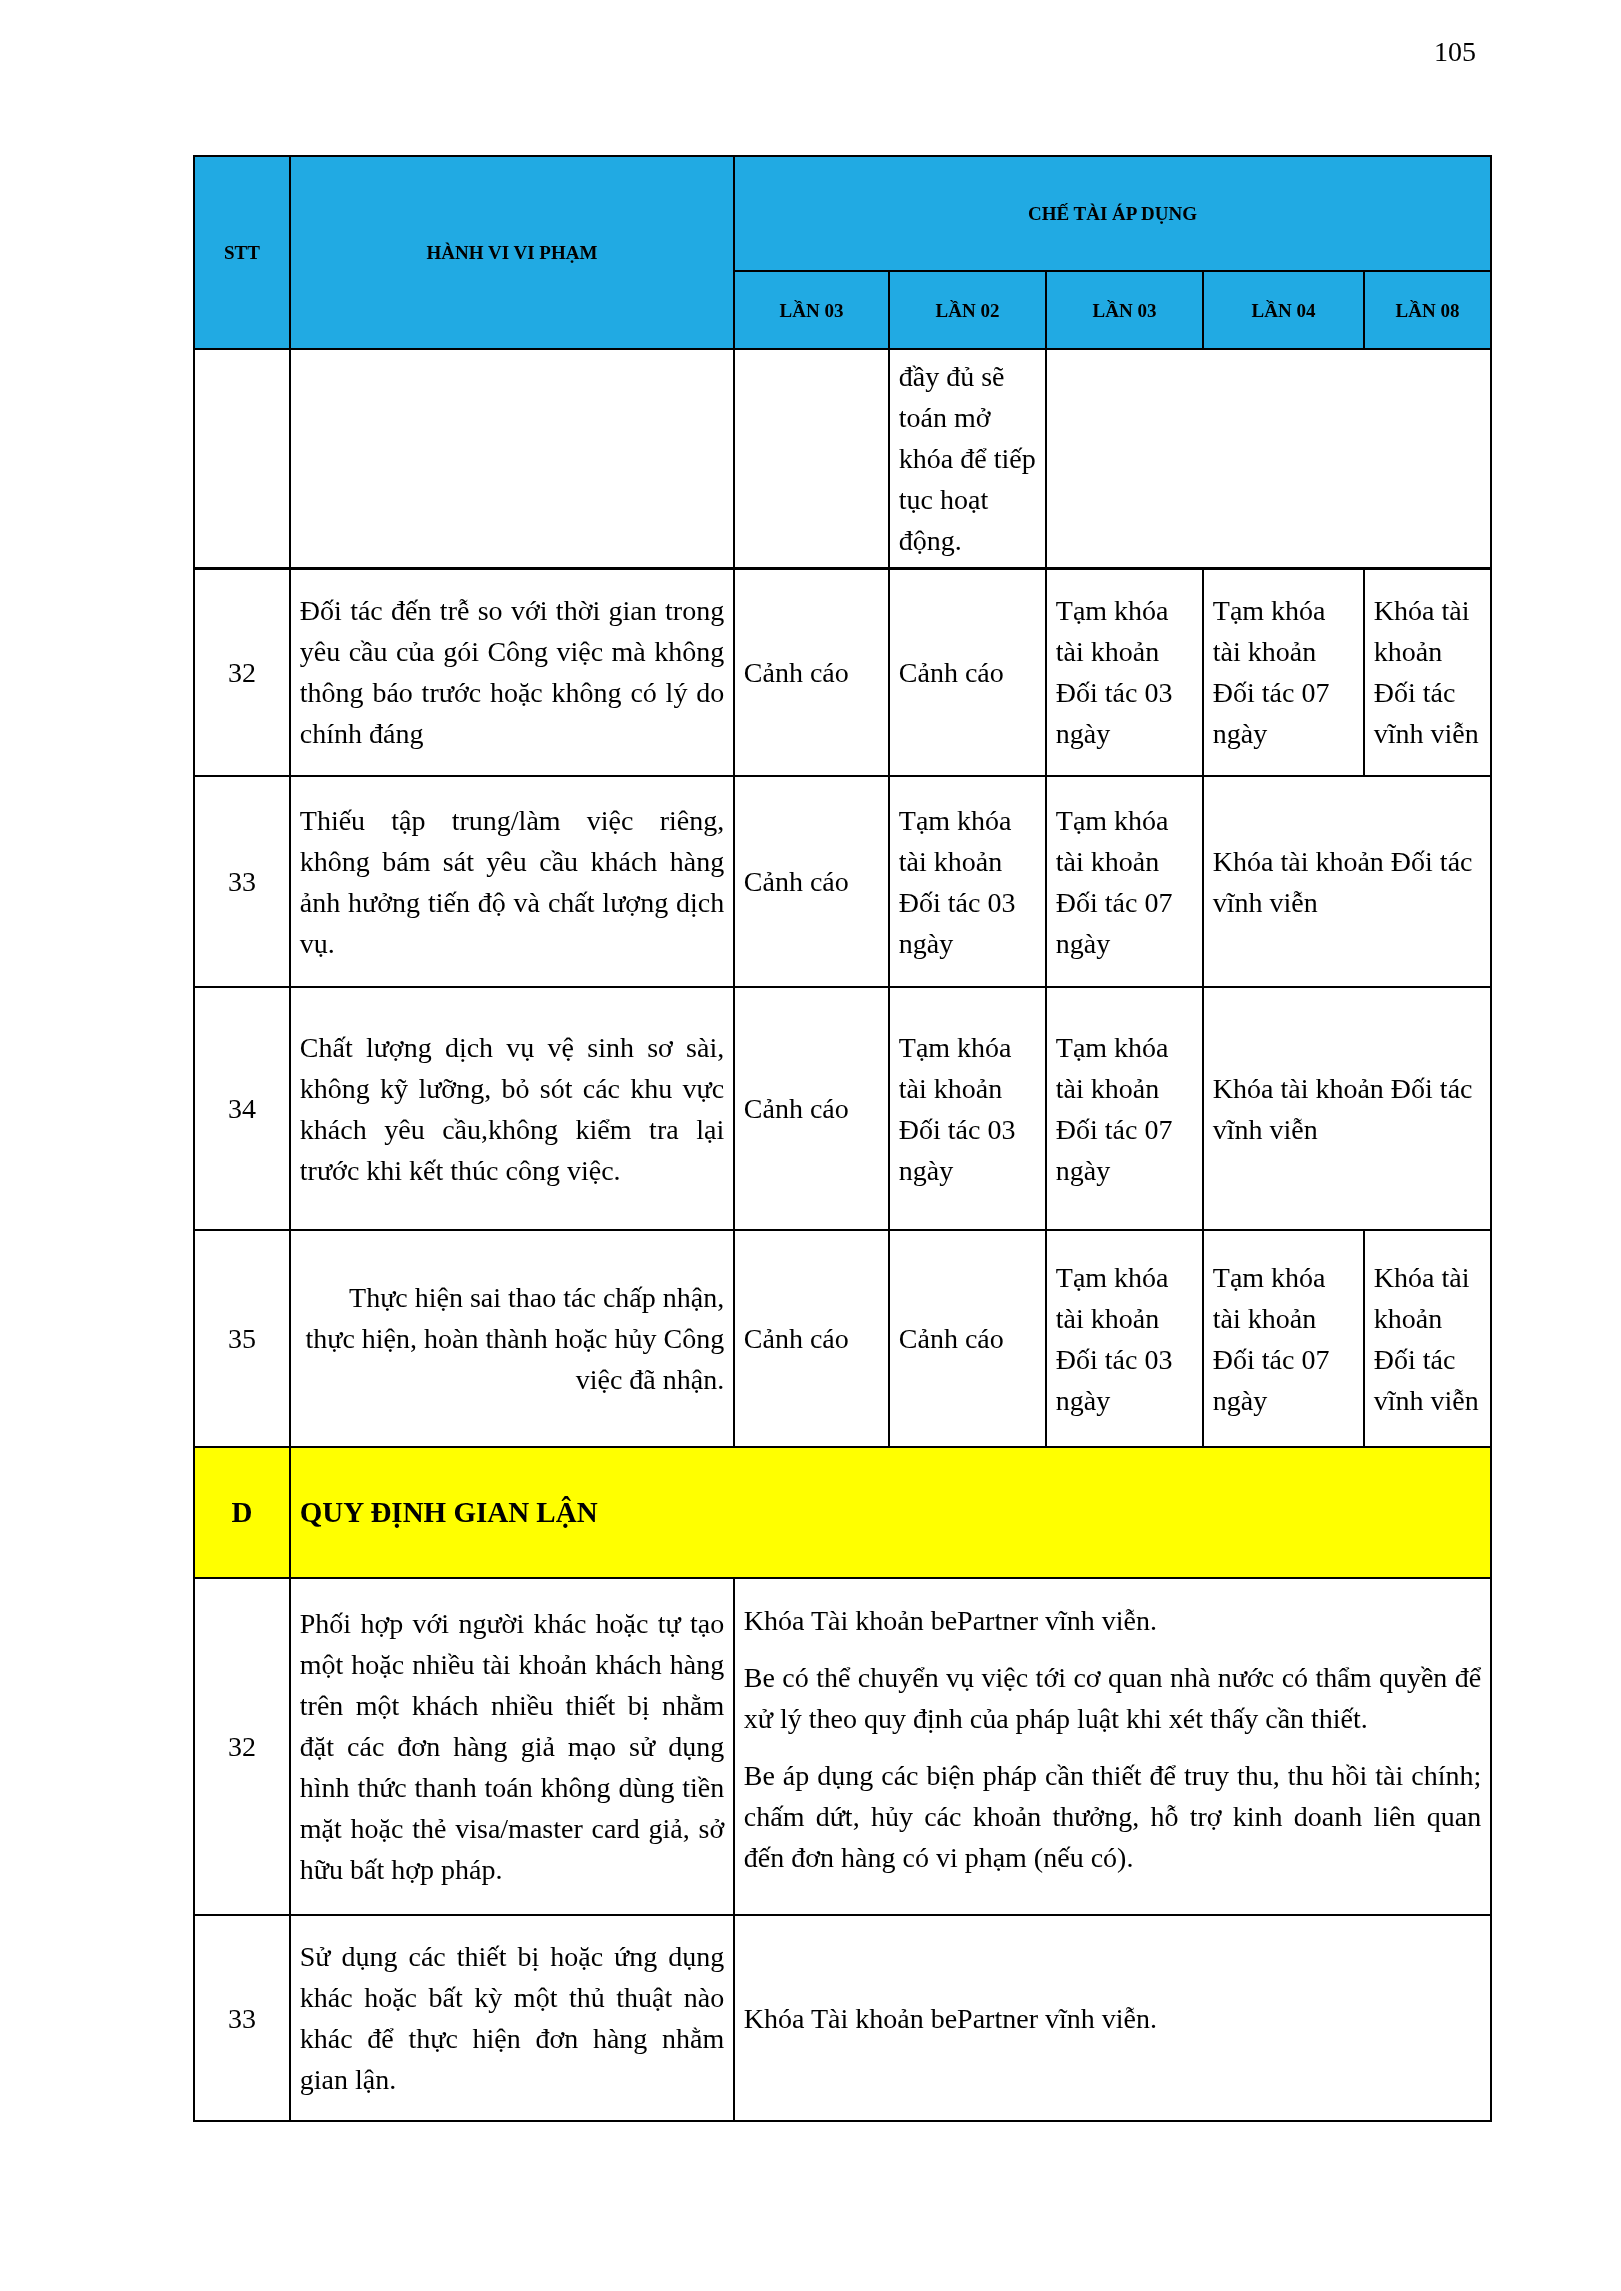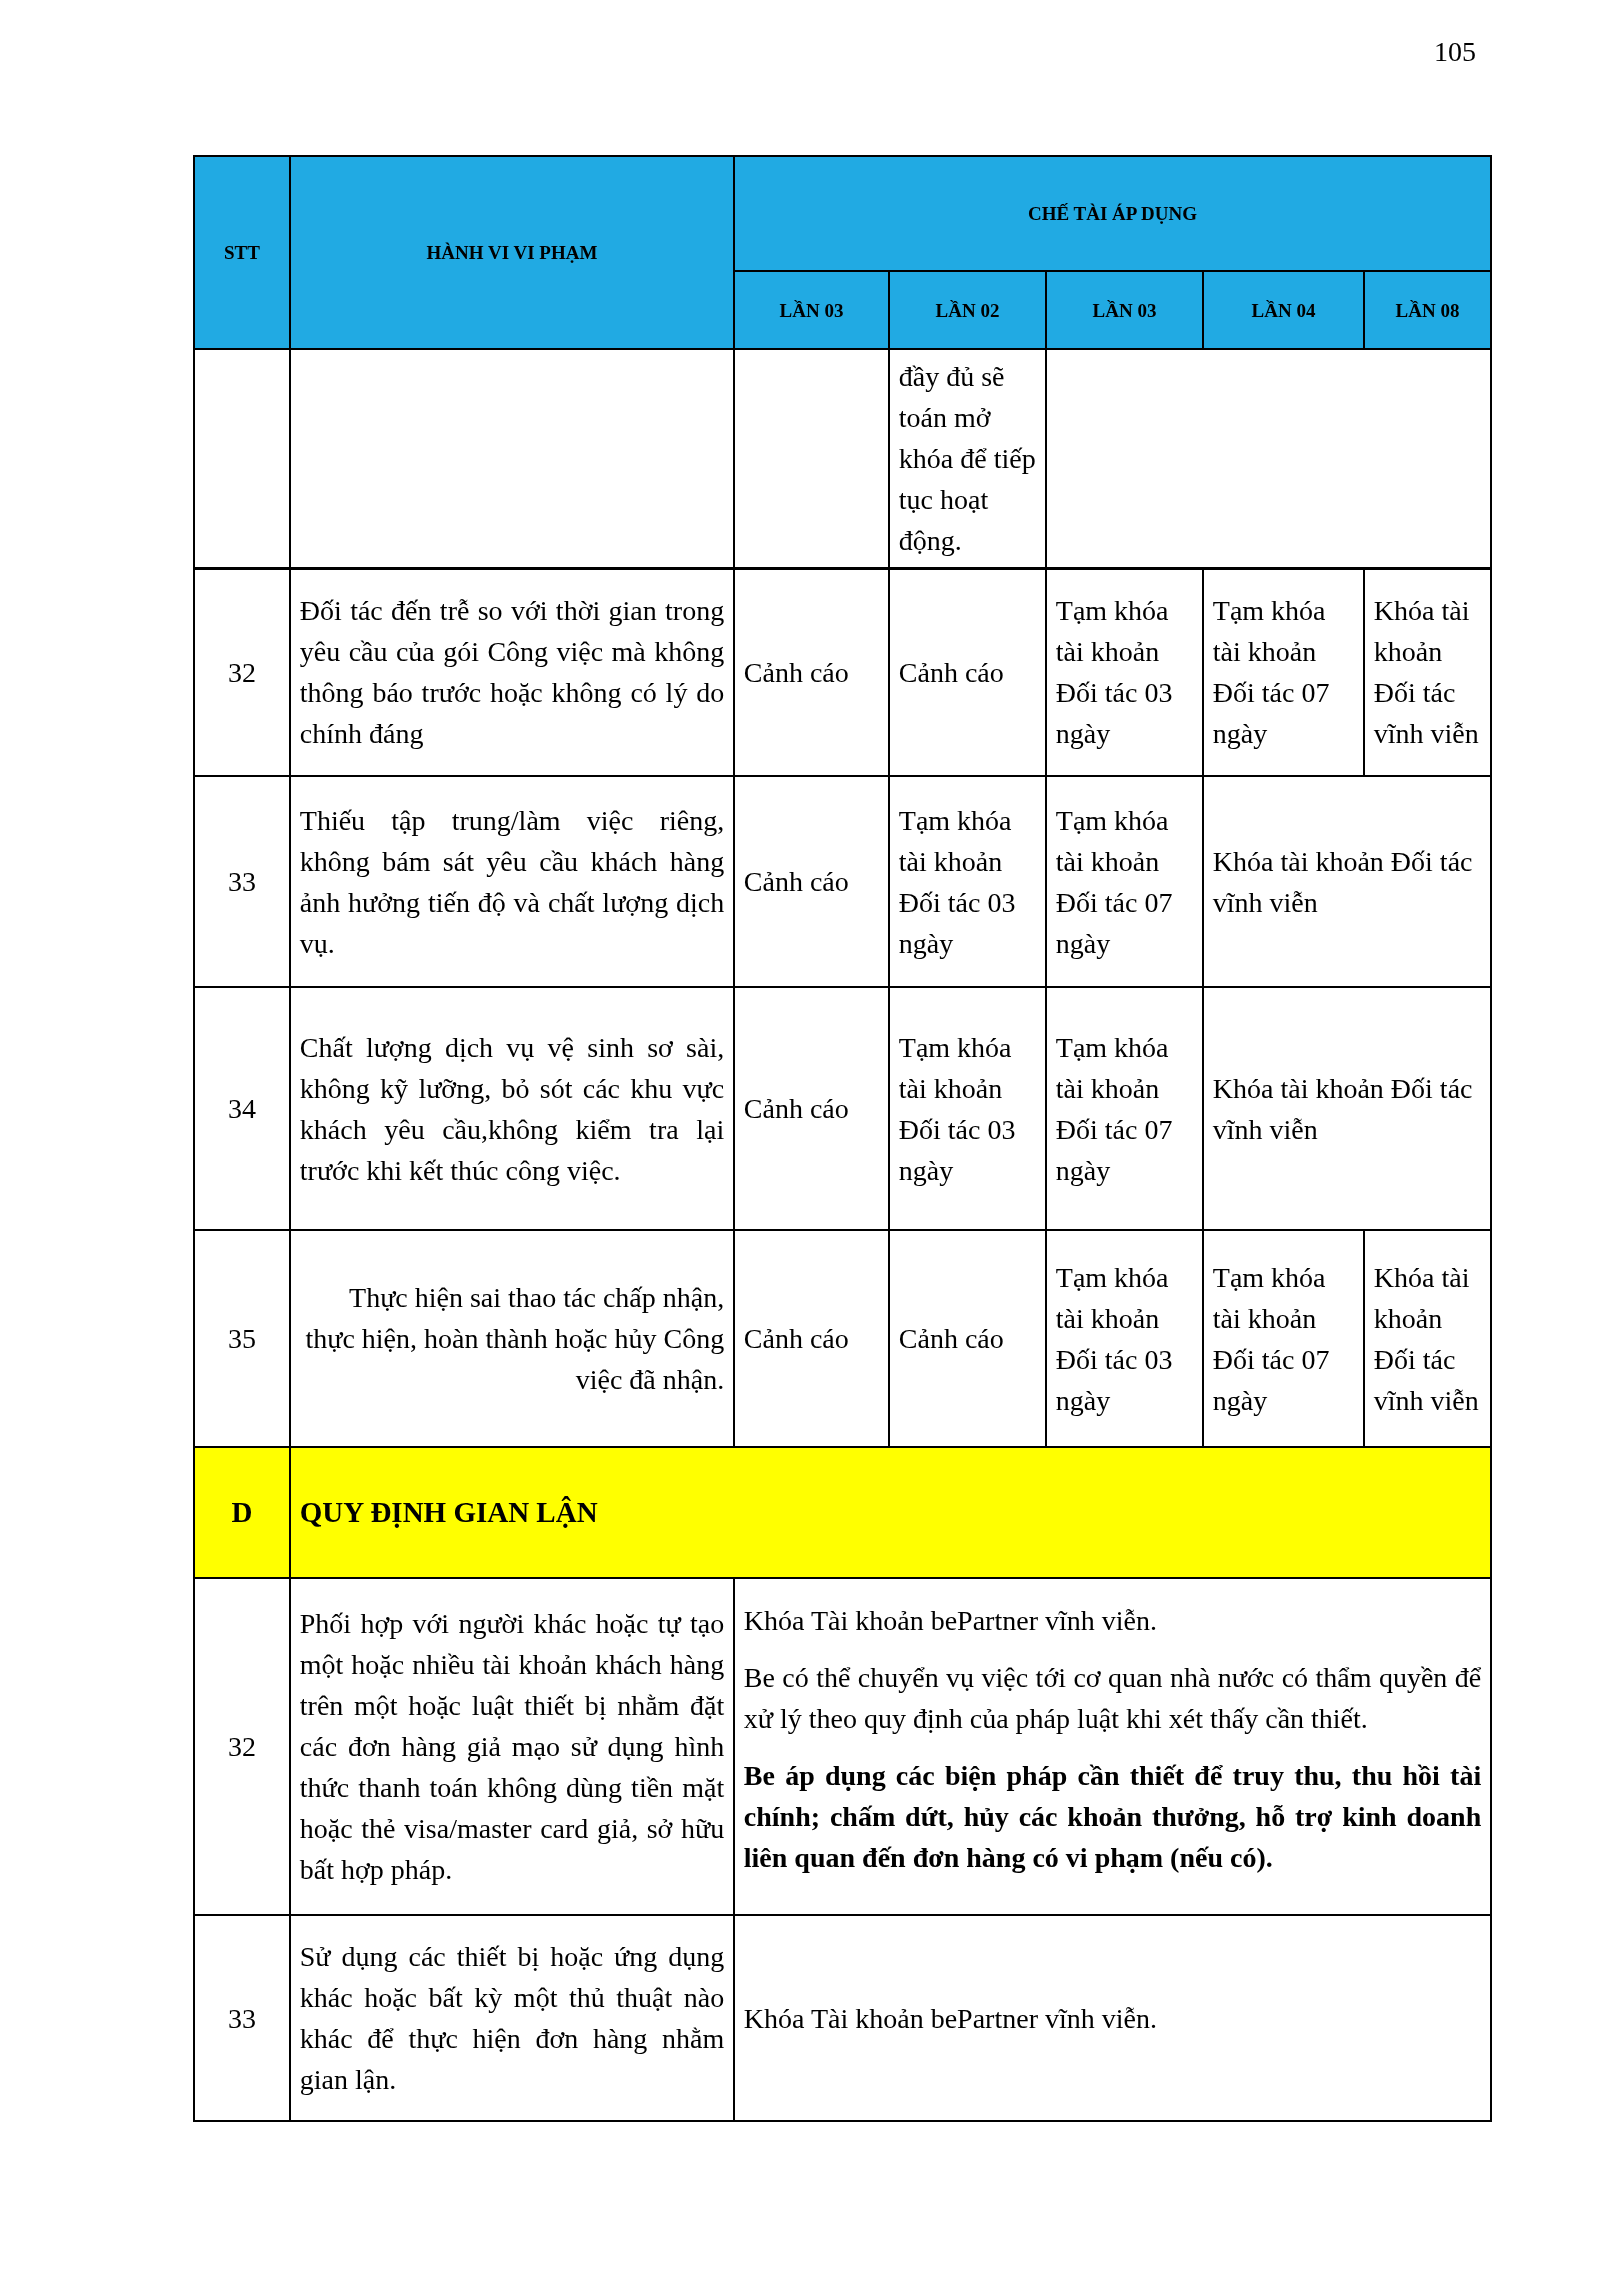--- a/index.html
+++ b/index.html
@@ -48,21 +48,21 @@
   td.violation-cell{text-align:justify;margin-left:17px;}
   td.violation-left{text-align:right;}
   td.sanction-cell{text-align:left;}
   tr.section-row td{
     background:var(--section-bg,#ffff00);
     font-weight:bold;
     font-size:29px;
   }
   td.multi-par p{margin:15.7px 0;text-align:justify;}
   td.multi-par p:first-child{margin-top:3.9px;}
-  td.multi-par p:last-child{margin-bottom:19px;font-weight:bold;}
+  td.multi-par p:last-child{margin-bottom:19px;}
   .h-cont{height:219px;}
   .h-r32{height:208px;}
   .h-r33{height:211px;}
   .h-r34{height:243px;}
   .h-r35{height:217px;}
   .h-sec{height:131px;}
   .h-r32d{height:337px;}
   .h-r33d{height:206px;}
   .hdr-top{height:115px;}
   .hdr-sub{height:78px;}
@@ -147,21 +147,21 @@
         <td class="sanction-cell">Khóa tài khoản Đối tác vĩnh viễn</td>
       </tr>
 
       <tr class="section-row h-sec">
         <td class="stt-cell">D</td>
         <td colspan="6">QUY ĐỊNH GIAN LẬN</td>
       </tr>
 
       <tr class="h-r32d">
         <td class="stt-cell">32</td>
-        <td class="violation-cell">Phối hợp với người khác hoặc tự tạo một hoặc nhiều tài khoản khách hàng trên một hoặc luật thiết bị nhằm đặt các đơn hàng giả mạo sử dụng hình thức thanh toán không dùng tiền mặt hoặc thẻ visa/master card giả, sở hữu bất hợp pháp.</td>
+        <td class="violation-cell">Phối hợp với người khác hoặc tự tạo một hoặc nhiều tài khoản khách hàng trên một khách nhiều thiết bị nhằm đặt các đơn hàng giả mạo sử dụng hình thức thanh toán không dùng tiền mặt hoặc thẻ visa/master card giả, sở hữu bất hợp pháp.</td>
         <td class="multi-par" colspan="5">
           <p>Khóa Tài khoản bePartner vĩnh viễn.</p>
           <p>Be có thể chuyển vụ việc tới cơ quan nhà nước có thẩm quyền để xử lý theo quy định của pháp luật khi xét thấy cần thiết.</p>
           <p>Be áp dụng các biện pháp cần thiết để truy thu, thu hồi tài chính; chấm dứt, hủy các khoản thưởng, hỗ trợ kinh doanh liên quan đến đơn hàng có vi phạm (nếu có).</p>
         </td>
       </tr>
 
       <tr class="h-r33d">
         <td class="stt-cell">33</td>
         <td class="violation-cell">Sử dụng các thiết bị hoặc ứng dụng khác hoặc bất kỳ một thủ thuật nào khác để thực hiện đơn hàng nhằm gian lận.</td>

